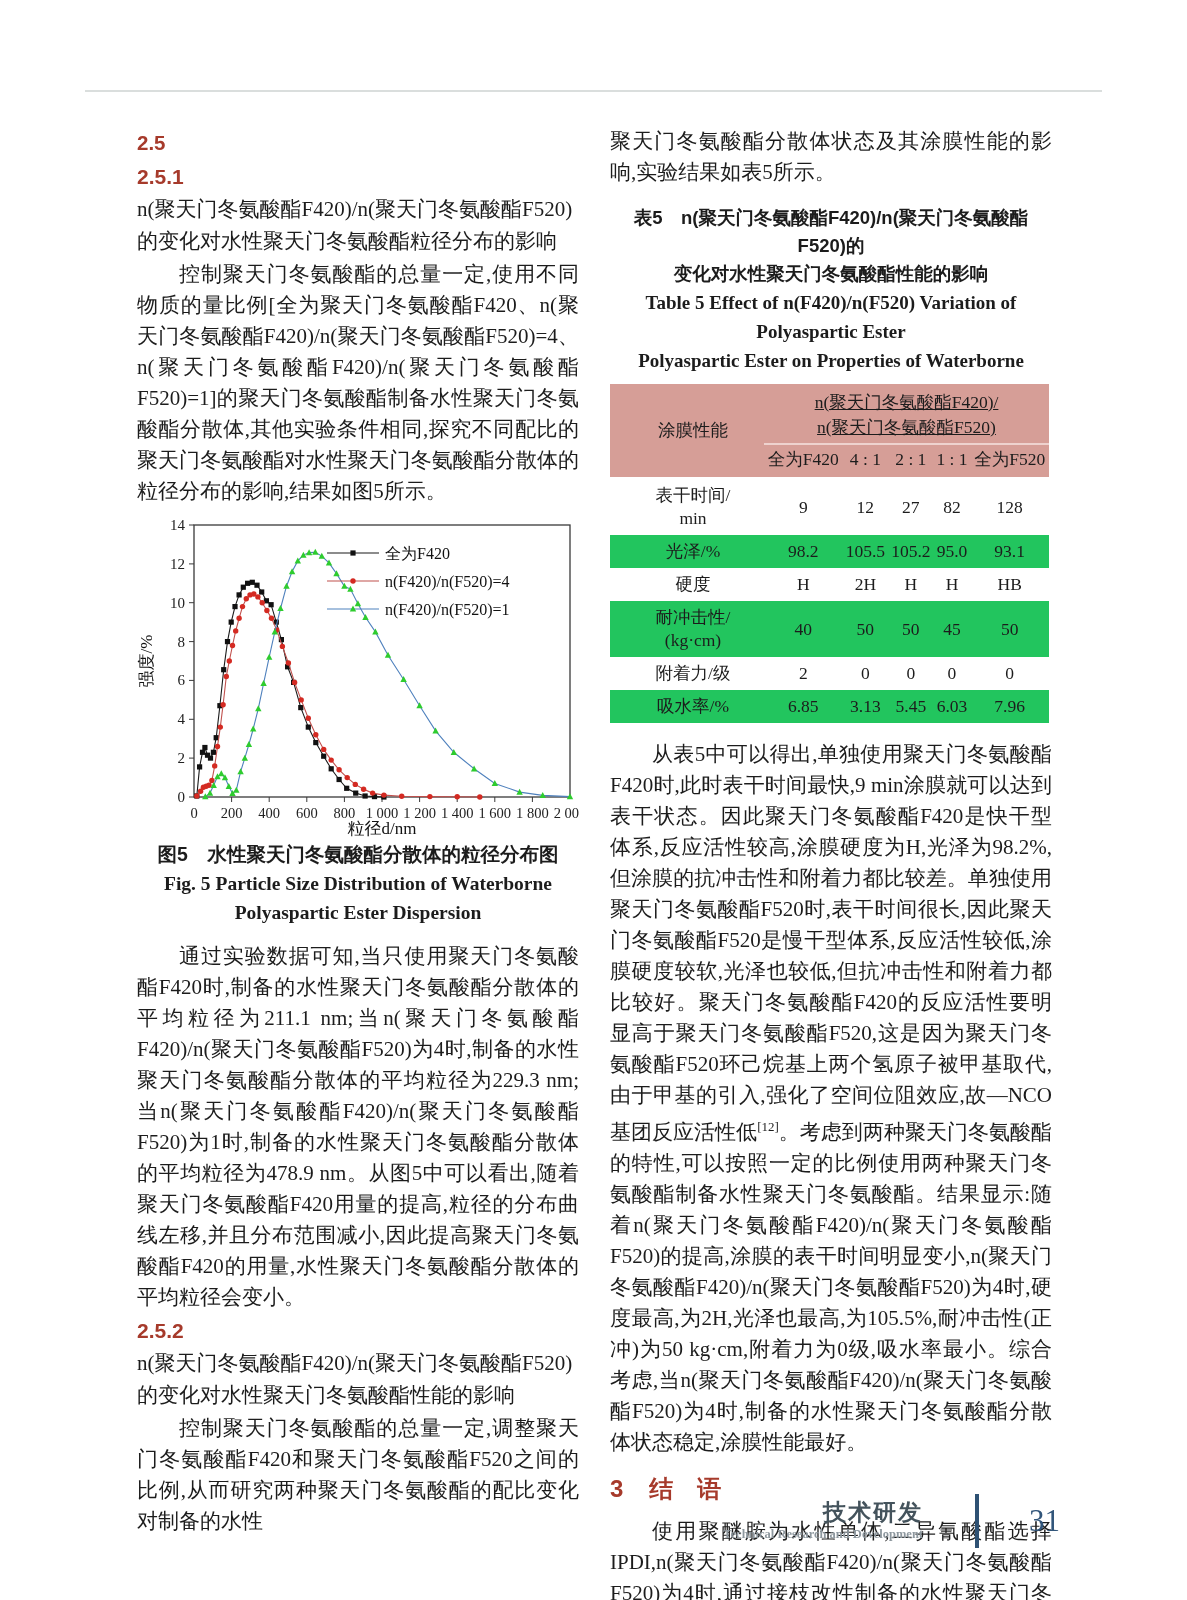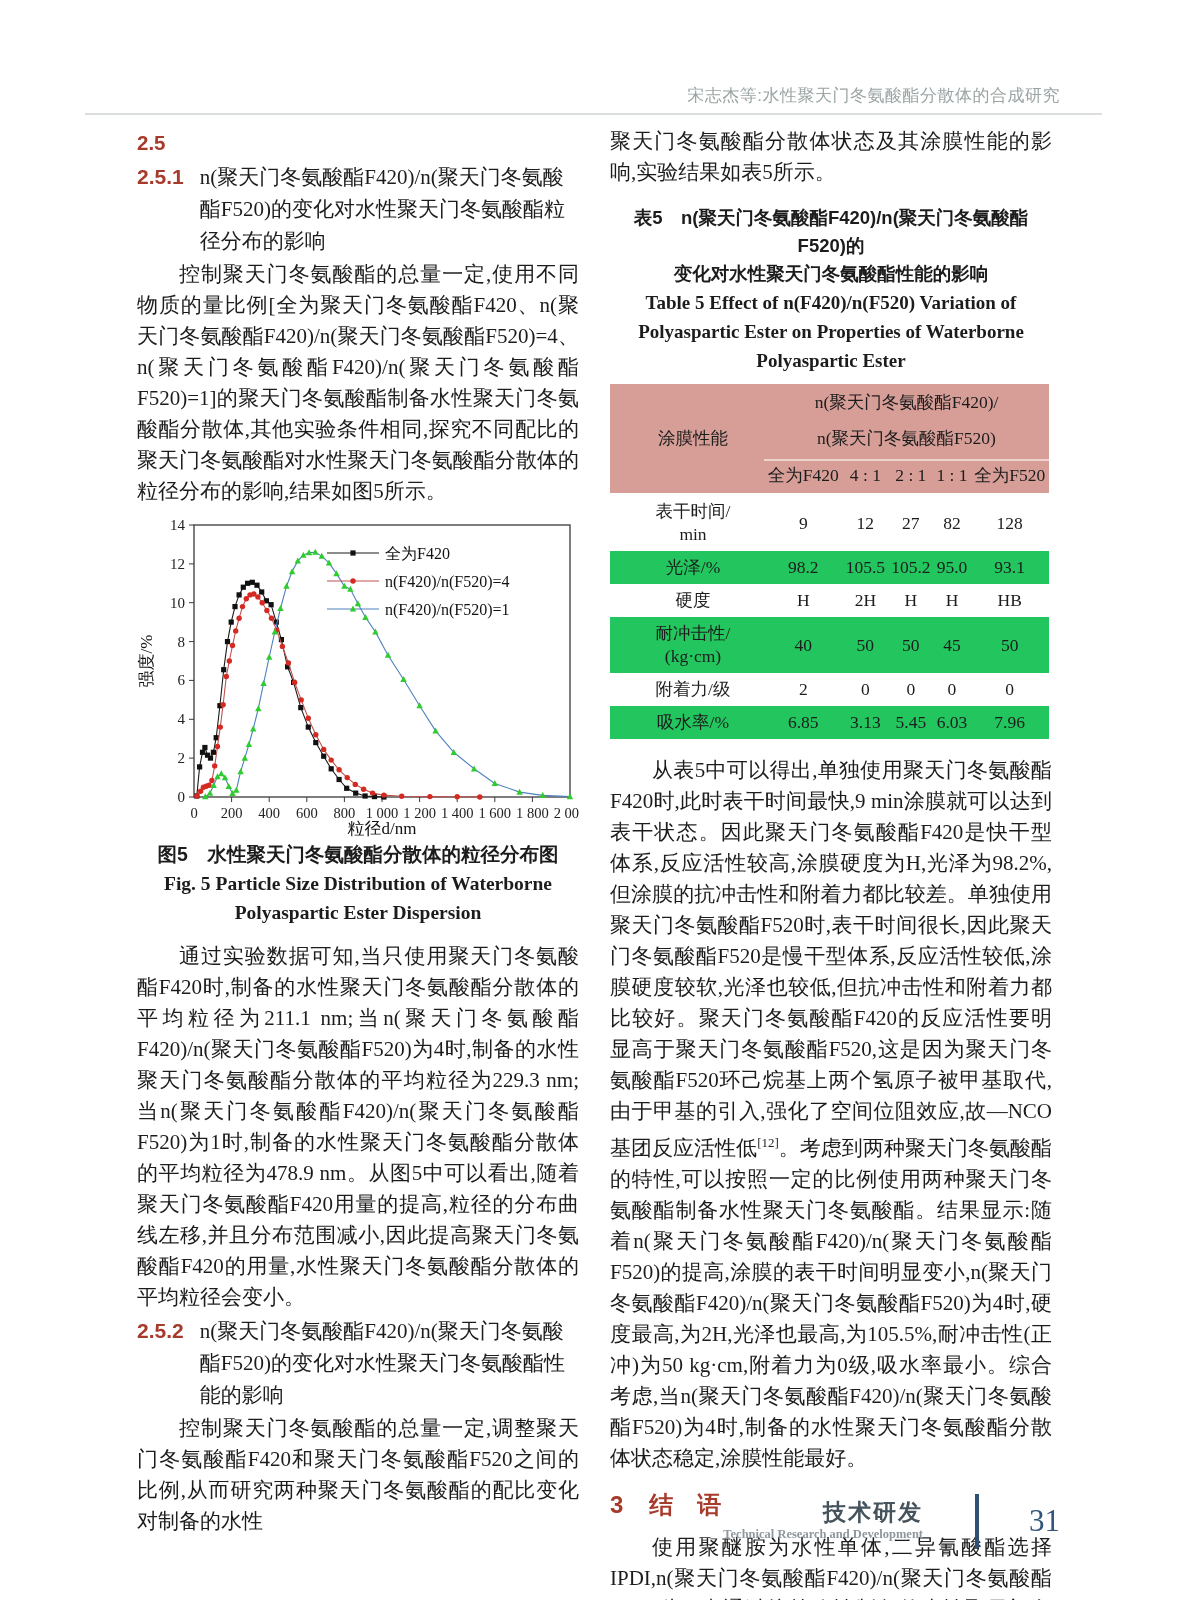--- a/index.html
+++ b/index.html
@@ -15,21 +15,21 @@
   
   .cols{position:absolute;top:126px;left:137px;display:flex;gap:31px;}
   .col{width:442px;}
   .para{font-size:21px;line-height:31px;text-align:justify;}
   .indent{text-indent:2em;}
   sup{font-size:13px;}
   
   .sec-h{display:flex;font-family:"Liberation Sans","DejaVu Sans",sans-serif;
     font-weight:bold;color:#a63a2b;font-size:20.5px;line-height:33px;margin-bottom:2px;}
   .sec-no{flex:0 0 auto;margin-right:22px;}
-  .sub-h{display:flex;font-size:21px;line-height:32px;margin:2px 0;}
+  .sub-h{display:flex;font-size:21px;line-height:32px;margin:2px 0;flex-direction:column;}
   .sub-no{flex:0 0 auto;color:#a63a2b;font-family:"Liberation Sans","DejaVu Sans",sans-serif;
     font-weight:bold;margin-right:16px;}
   .sec3{display:flex;font-family:"Liberation Sans","DejaVu Sans",sans-serif;font-weight:bold;
     color:#a63a2b;font-size:24px;line-height:30px;margin:16px 0 12px;}
   .sec3 .sec-no{margin-right:26px;}
   
   .figure{margin:8px 0 2px;}
   .figure svg{display:block;}
   .fig-cap-cn{text-align:center;font-family:"Liberation Sans","DejaVu Sans",sans-serif;
     font-weight:bold;font-size:19.5px;line-height:30px;margin-top:2px;}
@@ -40,38 +40,37 @@
     font-weight:bold;font-size:18.5px;line-height:28px;}
   .tab-cap-en{text-align:center;font-weight:bold;font-size:19px;line-height:29px;}
   .tab-caption{margin-top:16px;}
   
   table.t5{border-collapse:separate;border-spacing:0;width:439px;margin-top:9px;
     font-size:17.5px;}
   table.t5 td{text-align:center;vertical-align:middle;padding:3px 2px;line-height:23px;}
   table.t5 td.c0{text-align:center;padding-left:14px;width:138px;white-space:pre-line;}
   table.t5 .hd{background:#d69e97;}
   table.t5 .pink{background:#22c55e;}
-  table.t5 td.span-h{white-space:pre-line;line-height:36px;padding-top:0;}
+  table.t5 td.span-h{white-space:pre-line;line-height:25px;padding-top:6px;text-decoration:underline;}
   table.t5 tr.subrow td{border-top:2px solid #eed2ce;padding-bottom:6px;}
   table.t5 tr.datarow td{padding-top:5px;padding-bottom:5px;}
   table.t5 tr.gap td{border-top:2px solid #ffffff;}
   
   .footer{position:absolute;top:1494px;right:127px;display:flex;align-items:center;gap:40px;}
   .footer-text{text-align:right;margin-right:8px;}
   .f-cn{font-family:"Liberation Sans","DejaVu Sans",sans-serif;font-weight:bold;
     font-size:23px;color:#44535c;letter-spacing:2px;line-height:25px;}
   .f-en{font-weight:bold;font-size:12.5px;color:#8d979e;margin-top:2px;}
   .f-bar{width:4px;height:54px;background:#2e5173;margin:0 10px 0 4px;}
   .f-no{font-size:31px;color:#31557a;line-height:54px;}
 </style>
 </head>
 <body>
 
 <div class="running-head">
-  <div class="rh-text">宋志杰等:水性聚天门冬氨酸酯分散体的合成研究</div>
   <div class="rh-rule"></div>
 </div>
 
 <div class="cols">
 
   <div class="col">
     <div class="sec-h">
       <span class="sec-no">2.5</span>
     </div>
     <div class="sub-h">
@@ -284,22 +283,22 @@
     <p class="para indent" style="margin:0;">控制聚天门冬氨酸酯的总量一定,调整聚天门冬氨酸酯F420和聚天门冬氨酸酯F520之间的比例,从而研究两种聚天门冬氨酸酯的配比变化对制备的水性</p>
   </div>
 
   <div class="col">
     <p class="para" style="margin:0;">聚天门冬氨酸酯分散体状态及其涂膜性能的影响,实验结果如表5所示。</p>
 
     <div class="tab-caption">
       <div class="tab-cap-cn">表5　n(聚天门冬氨酸酯F420)/n(聚天门冬氨酸酯F520)的</div>
       <div class="tab-cap-cn">变化对水性聚天门冬氨酸酯性能的影响</div>
       <div class="tab-cap-en">Table 5   Effect of n(F420)/n(F520) Variation of</div>
+      <div class="tab-cap-en">Polyaspartic Ester</div>
       <div class="tab-cap-en">Polyaspartic Ester on Properties of Waterborne</div>
-      <div class="tab-cap-en">Polyaspartic Ester</div>
     </div>
 
     <table class="t5">
       <tbody>
         <tr>
           <td class="hd c0" rowspan="2" style="white-space:normal;">涂膜性能</td>
           <td class="hd span-h" colspan="5">n(聚天门冬氨酸酯F420)/
 n(聚天门冬氨酸酯F520)</td>
         </tr>
         <tr class="subrow">

